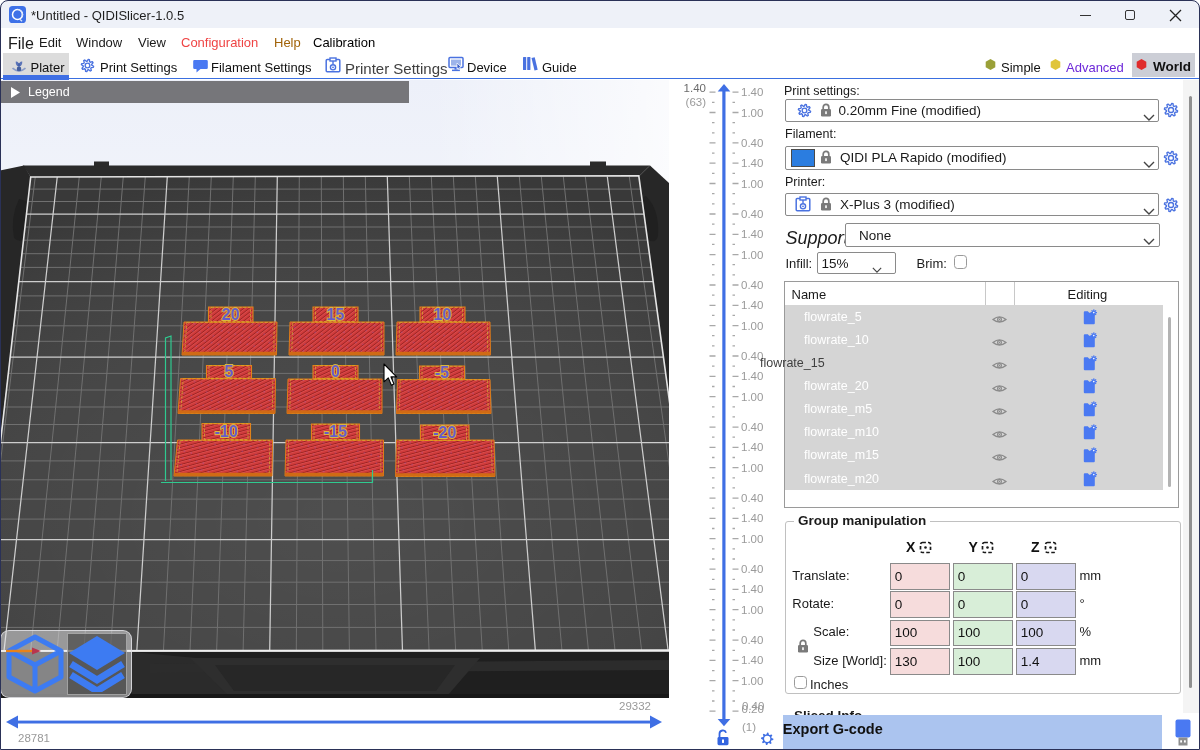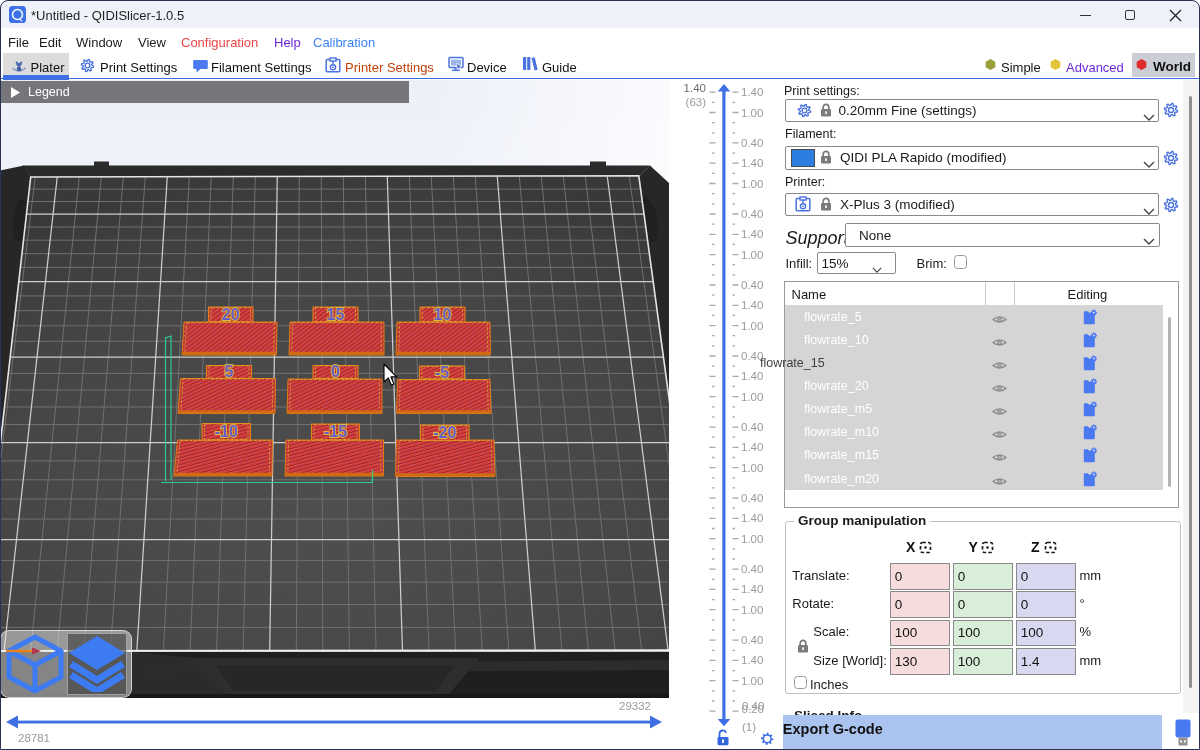--- a/index.html
+++ b/index.html
@@ -11,27 +11,27 @@
       <circle cx="8.5" cy="8.5" r="5" fill="none" stroke="#ffffff" stroke-width="1.5"></circle>
       <path d="M8.5,3.5 a5,5 0 0 1 4.4,7.4 M10.5,13 l2.6,2.2" stroke="#dce6fa" stroke-width="1.2" fill="none"></path>
     </svg></div>
 <div class="abs" style="left:31px;top:8px;font-size:13px;color:#1f1f1f;">*Untitled - QIDISlicer-1.0.5</div>
 <div class="abs" style="left:1080px;top:14.5px;width:10.5px;height:1.6px;background:#333;"></div>
 <div class="abs" style="left:1124.5px;top:9.5px;width:10.5px;height:10.5px;border:1.4px solid #333;border-radius:2px;"></div>
 <svg class="abs" style="left:1169px;top:9px;" width="13" height="13" viewBox="0 0 13 13">
     <path d="M1,1 L12,12 M12,1 L1,12" stroke="#222" stroke-width="1.3"></path>
   </svg>
 <div class="abs" style="left:0;top:28px;width:1200px;height:24px;background:#ffffff;"></div>
-<div class="abs" style="left:8px;top:35px;font-size:13px;color:#1a1a1a;">File</div>
+<div class="abs" style="left:8px;top:35px;font-size:16px;color:#1a1a1a;">File</div>
 <div class="abs" style="left:39px;top:35px;font-size:13px;color:#1a1a1a;">Edit</div>
 <div class="abs" style="left:76px;top:35px;font-size:13px;color:#1a1a1a;">Window</div>
 <div class="abs" style="left:138px;top:35px;font-size:13px;color:#1a1a1a;">View</div>
 <div class="abs" style="left:181px;top:35px;font-size:13px;color:#ef4444;">Configuration</div>
-<div class="abs" style="left:274px;top:35px;font-size:13px;color:#6d28d9;">Help</div>
-<div class="abs" style="left:313px;top:35px;font-size:13px;color:#3b82f6;">Calibration</div>
+<div class="abs" style="left:274px;top:35px;font-size:13px;color:#a16207;">Help</div>
+<div class="abs" style="left:313px;top:35px;font-size:13px;color:#000000;">Calibration</div>
 <div class="abs" style="left:0;top:52px;width:1200px;height:26.5px;background:#ffffff;border-bottom:1.5px solid #3a6fe0;"></div>
 <div class="abs" style="left:3px;top:52.5px;width:66px;height:24.5px;background:#dcdcdc;"></div>
 <div class="abs" style="left:3px;top:75px;width:66px;height:5px;background:#3f6fe4;"></div>
 <div class="abs" style="left:11px;top:59px;"><svg width="16" height="13" viewBox="0 0 16 13">
       <path d="M1.5,8.2 Q8,13.8 14.5,8.2" fill="none" stroke="#8a9cc8" stroke-width="1.7"></path>
       <path d="M8,6.5 C5,6.5 4.6,2.8 4.8,1.4 C6.8,1.2 8,2.8 8,4.5 C8,2.8 9.2,1.2 11.2,1.4 C11.4,2.8 11,6.5 8,6.5 Z" fill="#5b74b8"></path>
       <path d="M8,3 L8,8" stroke="#30509e" stroke-width="1"></path>
       <rect x="5.9" y="7" width="4.2" height="4" rx="1" fill="#435e9e"></rect>
     </svg></div>
 <div class="abs" style="left:30.5px;top:59.5px;font-size:13px;color:#111;">Plater</div>
@@ -44,21 +44,21 @@
       <path d="M1.5,1 h12 a1.3,1.3 0 0 1 1.3,1.3 v6.4 a1.3,1.3 0 0 1 -1.3,1.3 h-6 l-4,3.6 v-3.6 h-2 a1.3,1.3 0 0 1 -1.3,-1.3 v-6.4 a1.3,1.3 0 0 1 1.3,-1.3 Z" fill="#4a79f2"></path>
     </svg></div>
 <div class="abs" style="left:211px;top:59.5px;font-size:13px;color:#111;">Filament Settings</div>
 <div class="abs" style="left:325px;top:56.5px;"><svg width="16" height="16" viewBox="0 0 16 16">
       <rect x="1.2" y="2.6" width="13.6" height="12.2" rx="1" fill="none" stroke="#4a72e0" stroke-width="1.5"></rect>
       <rect x="5" y="1" width="6" height="3" fill="#ffffff" stroke="#4a72e0" stroke-width="1.4"></rect>
       <rect x="7.3" y="4" width="1.4" height="3.2" fill="#4a72e0"></rect>
       <circle cx="8" cy="10.3" r="2.6" fill="none" stroke="#4a72e0" stroke-width="1.4"></circle>
       <circle cx="8" cy="10.3" r="0.9" fill="#4a72e0"></circle>
     </svg></div>
-<div class="abs" style="left:345px;top:59.5px;font-size:13px;color:#c2410c;">Printer Settings</div>
+<div class="abs" style="left:345px;top:59.5px;font-size:15px;color:#404040;">Printer Settings</div>
 <div class="abs" style="left:448px;top:55.5px;"><svg width="16" height="16" viewBox="0 0 16 16">
       <rect x="1" y="1.6" width="14" height="10" rx="1" fill="none" stroke="#4a72e0" stroke-width="1.5"></rect>
       <rect x="3" y="3.6" width="10" height="6" fill="#9db4ea"></rect>
       <rect x="6.5" y="11.6" width="3" height="2" fill="#4a72e0"></rect>
       <rect x="4" y="13.6" width="8" height="1.5" fill="#4a72e0"></rect>
       <path d="M9,7 l4,4 l-1.6,0.4 l0.8,2 l-1.2,0.5 l-0.9,-2 l-1.1,1.2 Z" fill="#3a5fc8" stroke="#ffffff" stroke-width="0.7"></path>
     </svg></div>
 <div class="abs" style="left:467px;top:59.5px;font-size:13px;color:#111;">Device</div>
 <div class="abs" style="left:522px;top:56px;"><svg width="16" height="15" viewBox="0 0 16 15">
       <rect x="1" y="1" width="3.2" height="13" rx="0.6" fill="#4a72e0"></rect>
@@ -293,21 +293,21 @@
 <div class="abs" style="left:784.5px;top:99px;width:374px;height:22.5px;background:#fff;border:1px solid #8a8a8a;border-radius:2px;"></div>
 <div class="abs" style="left:797px;top:102.5px;"><svg width="15" height="15" viewBox="0 0 15 15">
       <polygon points="8.24,1.39 9.41,1.66 9.61,3.75 10.30,4.23 12.34,3.70 12.99,4.72 11.65,6.34 11.79,7.17 13.61,8.24 13.34,9.41 11.25,9.61 10.77,10.30 11.30,12.34 10.28,12.99 8.66,11.65 7.83,11.79 6.76,13.61 5.59,13.34 5.39,11.25 4.70,10.77 2.66,11.30 2.01,10.28 3.35,8.66 3.21,7.83 1.39,6.76 1.66,5.59 3.75,5.39 4.23,4.70 3.70,2.66 4.72,2.01 6.34,3.35 7.17,3.21" fill="none" stroke="#4a72e0" stroke-width="1.35" stroke-linejoin="round"></polygon>
       <circle cx="7.5" cy="7.5" r="2.34" fill="none" stroke="#4a72e0" stroke-width="1.35"></circle>
     </svg></div>
 <div class="abs" style="left:820px;top:103px;"><svg width="12" height="14" viewBox="0 0 12 14">
       <rect x="1" y="6" width="10" height="7.4" rx="1.2" fill="#7a7a7a"></rect>
       <path d="M3.2,6 V4.2 a2.8,2.8 0 0 1 5.6,0 V6" fill="none" stroke="#7a7a7a" stroke-width="1.7"></path>
       <rect x="5.2" y="8.3" width="1.6" height="2.8" fill="#ffffff"></rect>
     </svg></div>
-<div class="abs" style="left:838.5px;top:102.5px;font-size:13.5px;font-weight:normal;color:#1a1a1a;white-space:nowrap;">0.20mm Fine (settings)</div>
+<div class="abs" style="left:838.5px;top:102.5px;font-size:13.5px;font-weight:normal;color:#1a1a1a;white-space:nowrap;">0.20mm Fine (modified)</div>
 <div class="abs" style="left:1143px;top:107px;"><svg width="12" height="7" viewBox="0 0 12 7">
       <path d="M1,1 L6,6 L11,1" fill="none" stroke="#444444" stroke-width="1.4"></path>
     </svg></div>
 <div class="abs" style="left:1163px;top:102px;"><svg width="16" height="16" viewBox="0 0 16 16">
       <polygon points="8.80,1.40 10.07,1.68 10.28,3.94 11.03,4.47 13.23,3.89 13.93,4.99 12.48,6.75 12.64,7.64 14.60,8.80 14.32,10.07 12.06,10.28 11.53,11.03 12.11,13.23 11.01,13.93 9.25,12.48 8.36,12.64 7.20,14.60 5.93,14.32 5.72,12.06 4.97,11.53 2.77,12.11 2.07,11.01 3.52,9.25 3.36,8.36 1.40,7.20 1.68,5.93 3.94,5.72 4.47,4.97 3.89,2.77 4.99,2.07 6.75,3.52 7.64,3.36" fill="none" stroke="#4a72e0" stroke-width="1.35" stroke-linejoin="round"></polygon>
       <circle cx="8.0" cy="8.0" r="2.53" fill="none" stroke="#4a72e0" stroke-width="1.35"></circle>
     </svg></div>
 <div class="abs" style="left:785px;top:127px;font-size:12.5px;font-weight:normal;color:#1a1a1a;white-space:nowrap;">Filament:</div>
 <div class="abs" style="left:784.5px;top:145.5px;width:374px;height:24.5px;background:#fff;border:1px solid #8a8a8a;border-radius:2px;"></div>
 <div class="abs" style="left:790.5px;top:149px;width:24.5px;height:17.5px;background:#2b7de0;border:1.5px solid #4a4a4a;"></div>

